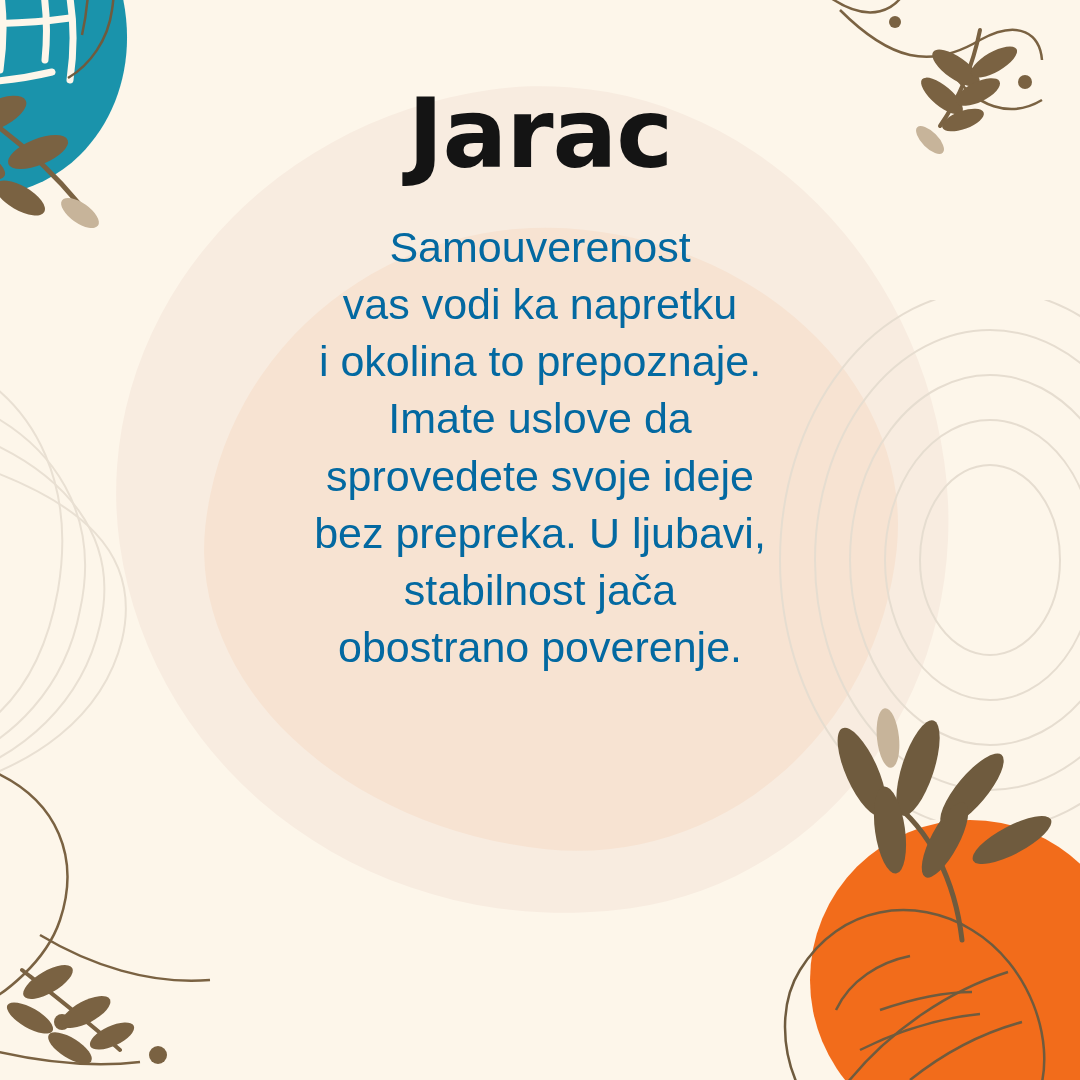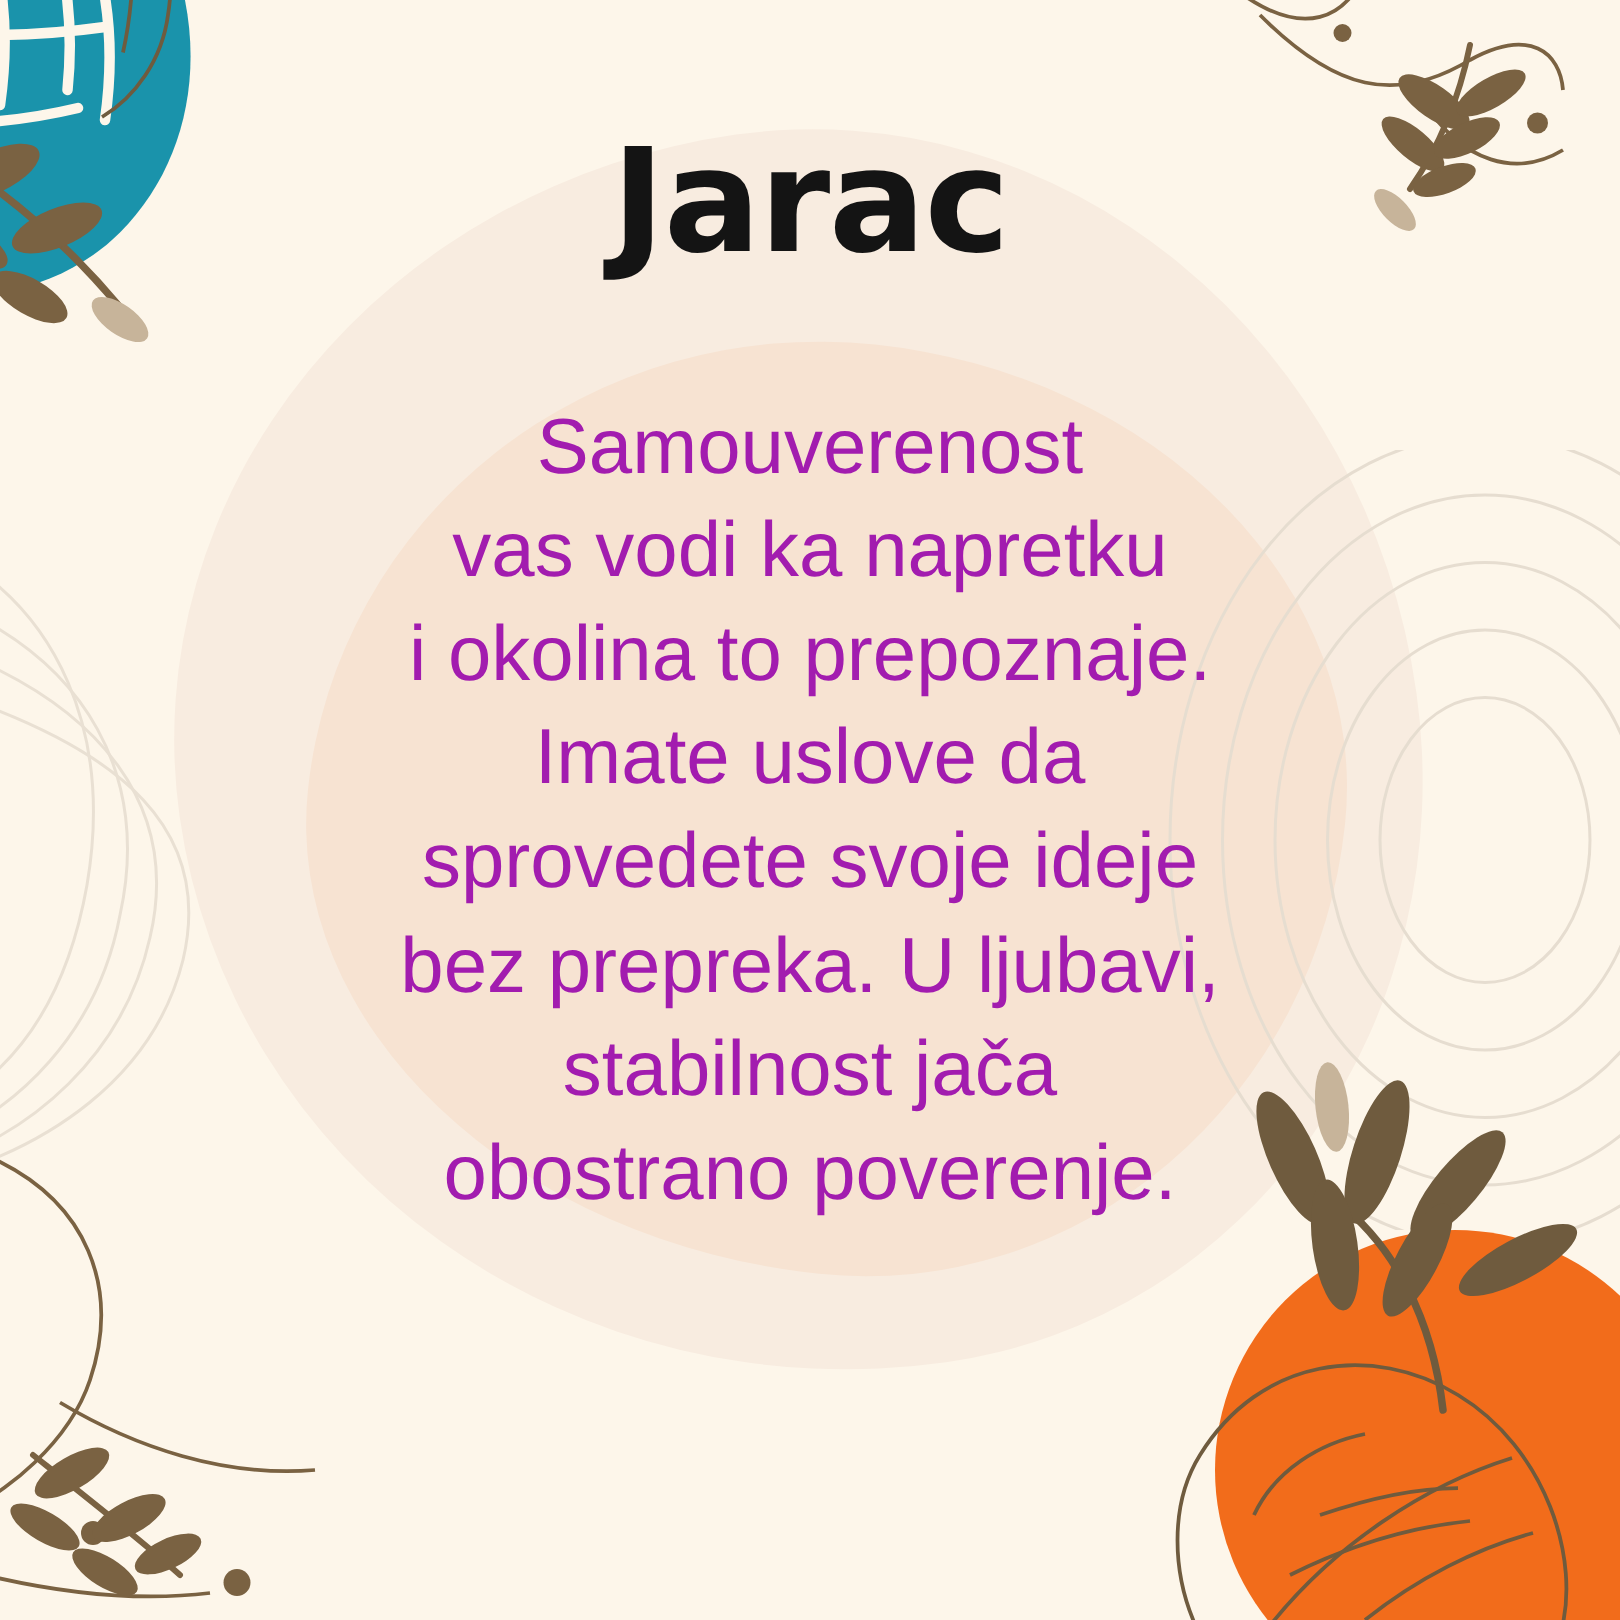--- a/index.html
+++ b/index.html
@@ -58,39 +58,38 @@
   
   .content {
     position: absolute;
     left: 0;
     top: 0;
     width: 1080px;
     height: 1080px;
     display: flex;
     flex-direction: column;
     align-items: center;
-    gap: 45px;
   }
   .title {
     margin-top: 84px;
     font-family: "DejaVu Sans", sans-serif;
     font-weight: bold;
     font-size: 96px;
     letter-spacing: -1px;
     color: #141414;
     line-height: 1.05;
   }
   .body-text {
     margin-top: 34px;
     width: 720px;
     text-align: center;
     font-family: "Liberation Sans", sans-serif;
-    font-size: 52px;
+    font-size: 43px;
     line-height: 1.33;
-    color: #a21caf;
+    color: #0369a1;
     white-space: pre-line;
   }
 </style>
 </head>
 <body>
 
 <div class="canvas">
 
   <div class="blob-outer"></div>
   <div class="blob-inner"></div>

